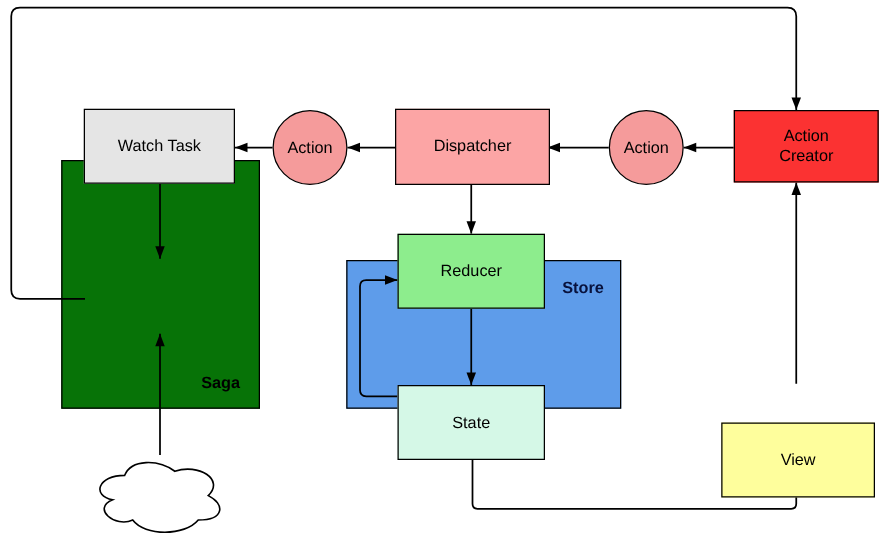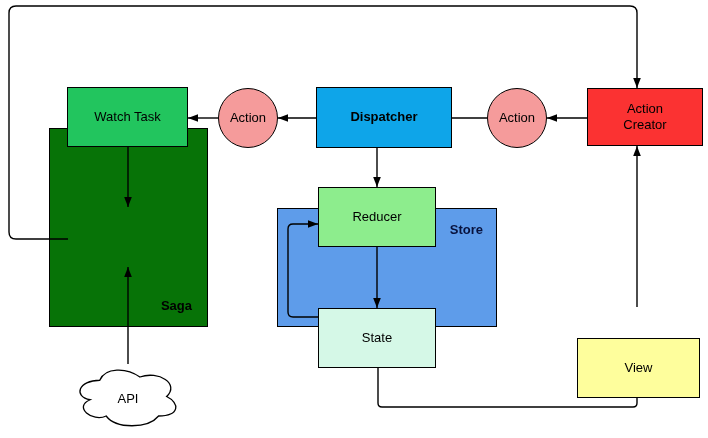--- a/index.html
+++ b/index.html
@@ -65,33 +65,32 @@
 
     <path class="cloud" d="M 99.75 380.25
              C 78.35 380.25 73 396.5 90.12 399.75
              C 73 406.9 92.26 422.5 106.17 416
              C 115.8 429 147.9 429 158.6 416
              C 180 416 180 403 166.63 396.5
              C 180 383.5 158.6 370.5 139.88 377
              C 126.5 367.25 105.1 367.25 99.75 380.25 Z" fill="#ffffff"></path>
   </svg>
 
-  <div class="node" style="left: 67px; top: 87px; width: 121px; height: 60px; background-color: #22c55e;">Watch Task</div>
+  <div class="node" style="left: 67px; top: 87px; width: 121px; height: 60px; background-color: #e5e5e5;">Watch Task</div>
 
 
   <div class="node circle" style="left: 218px; top: 88px; width: 60px; height: 60px; background-color: rgb(245, 155, 155);">Action</div>
 
-  <div class="node" style="left: 316px; top: 87px; width: 136px; height: 61px; background-color: #0ea5e9; font-weight: bold;">Dispatcher</div>
+  <div class="node" style="left: 316px; top: 87px; width: 124px; height: 61px; background-color: #fca5a5;">Dispatcher</div>
 
   <div class="node circle" style="left: 487px; top: 88px; width: 60px; height: 60px; background-color: rgb(245, 155, 155);">Action</div>
 
   <div class="node" style="left: 587px; top: 88px; width: 116px; height: 58px; background-color: rgb(251, 50, 50);">Action
 Creator</div>
 
   <div class="node" style="left: 318px; top: 308px; width: 118px; height: 60px; background-color: rgb(213, 248, 231);">State</div>
 
   <div class="node" style="left: 318px; top: 187px; width: 118px; height: 60px; background-color: rgb(141, 237, 141);">Reducer</div>
 
   <div class="node" style="left: 577px; top: 307px; width: 123px; height: 60px; background-color: rgb(254, 254, 156); margin-top: 31px;">View</div>
 
-  <div class="cloud-label" style="left:98px;top:386px;width:60px;height:24px;">API</div>
 
 </div>
 
 </body></html>

